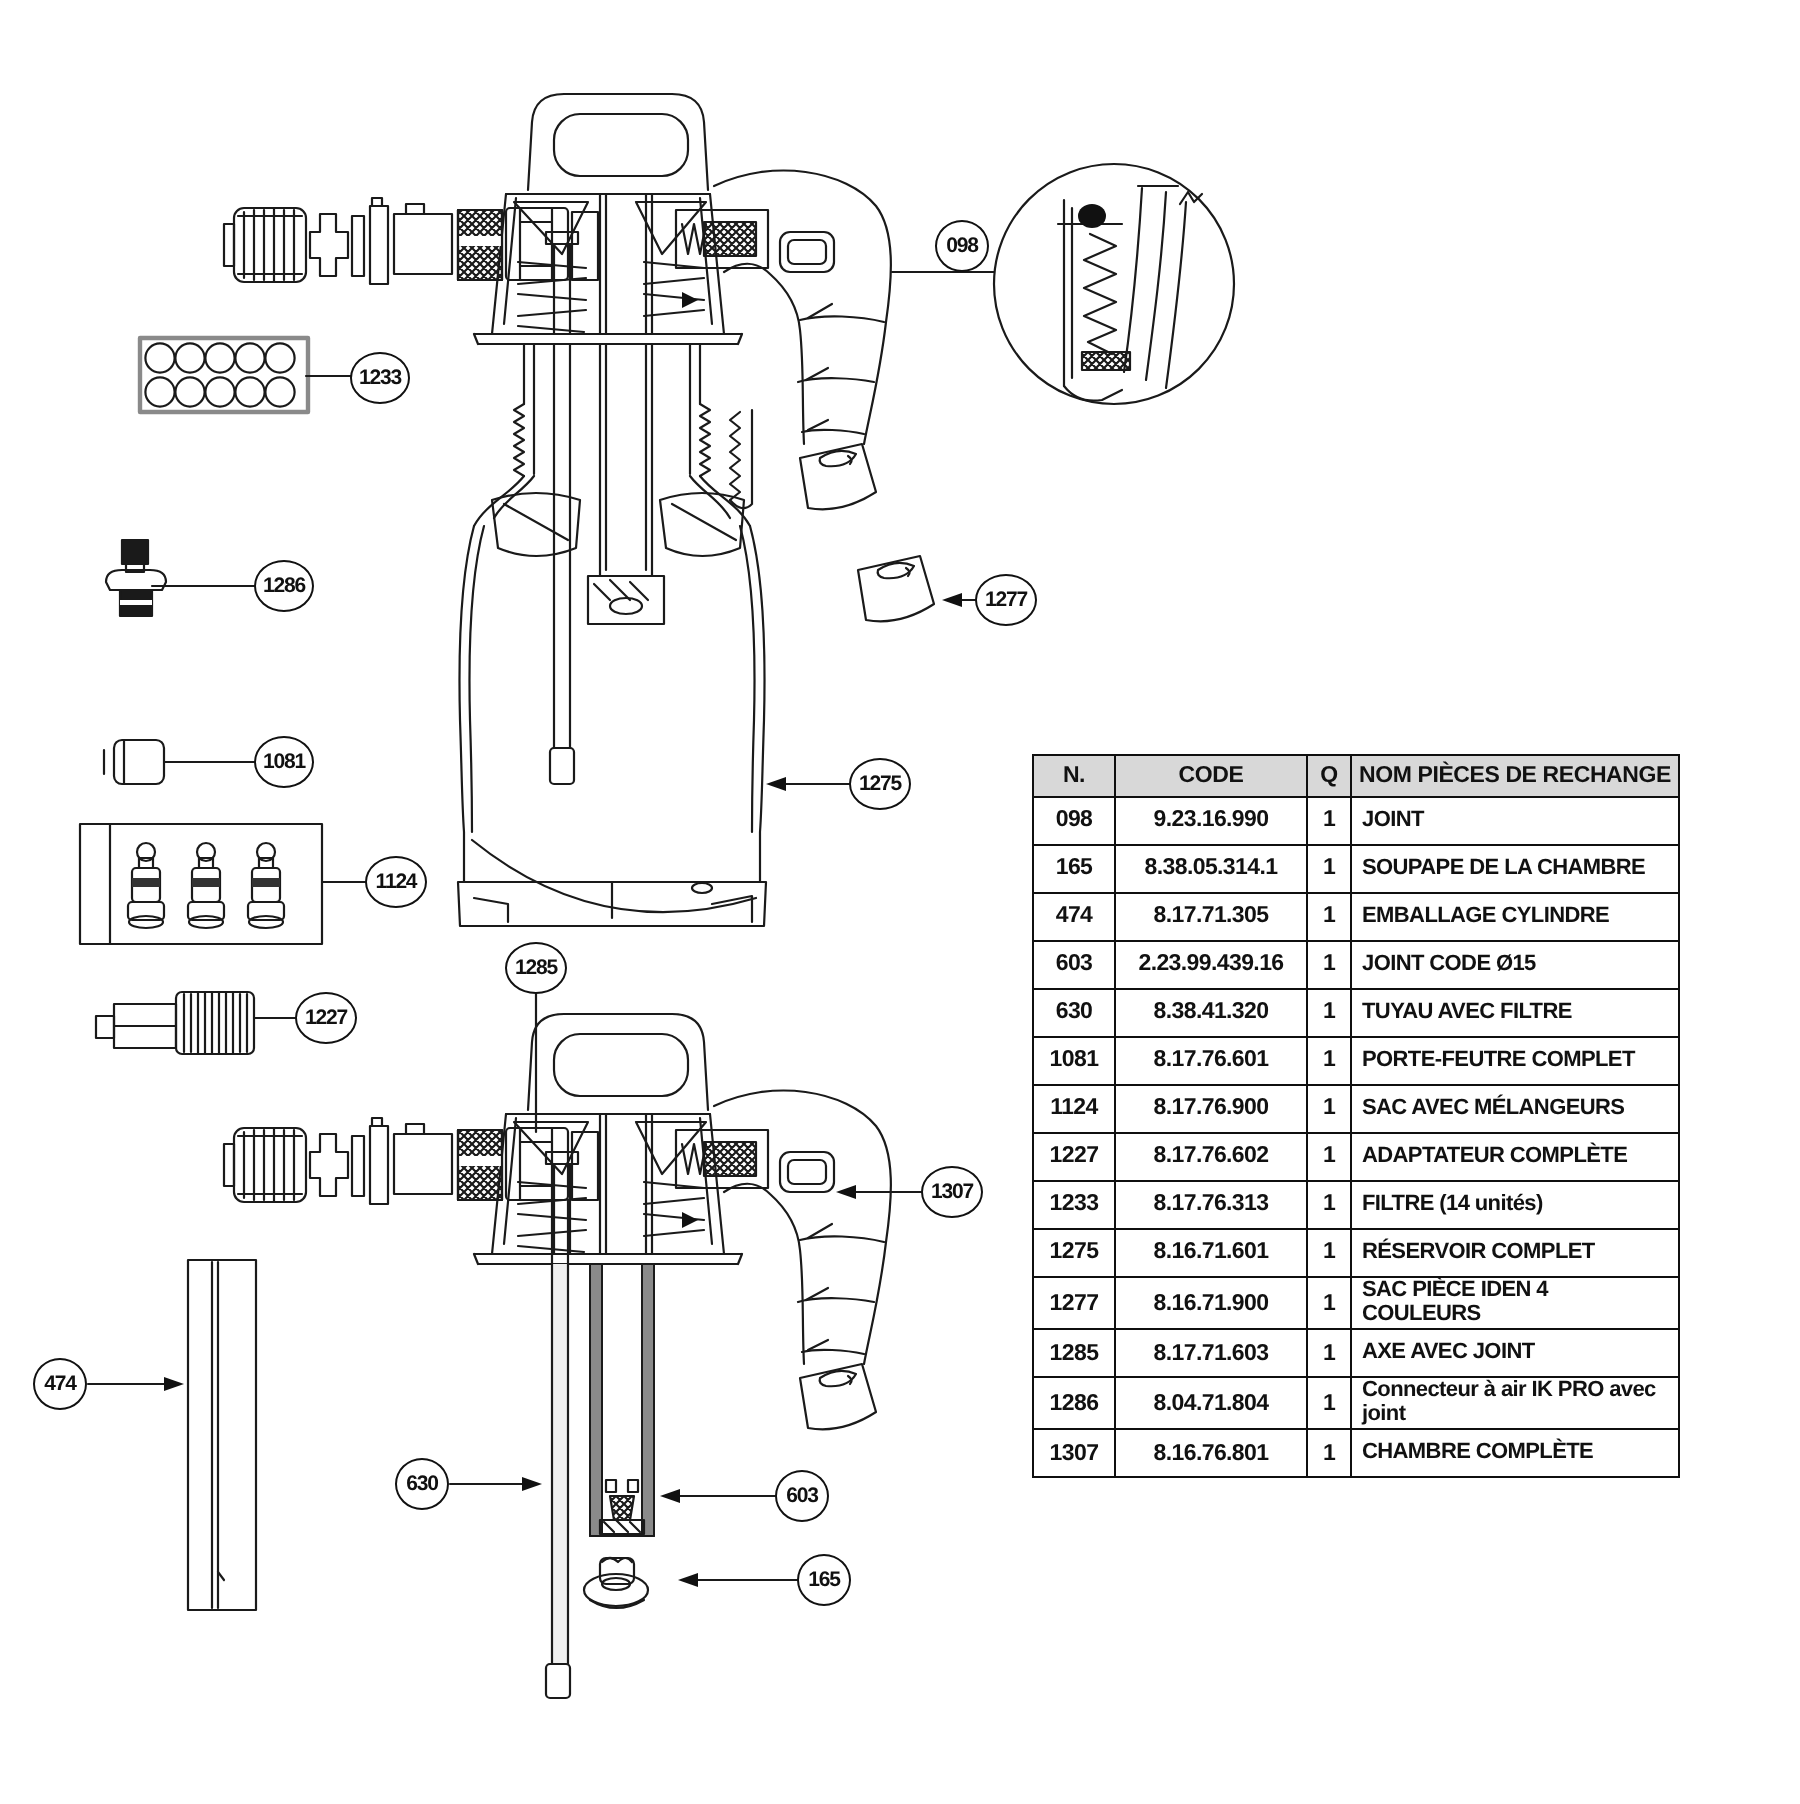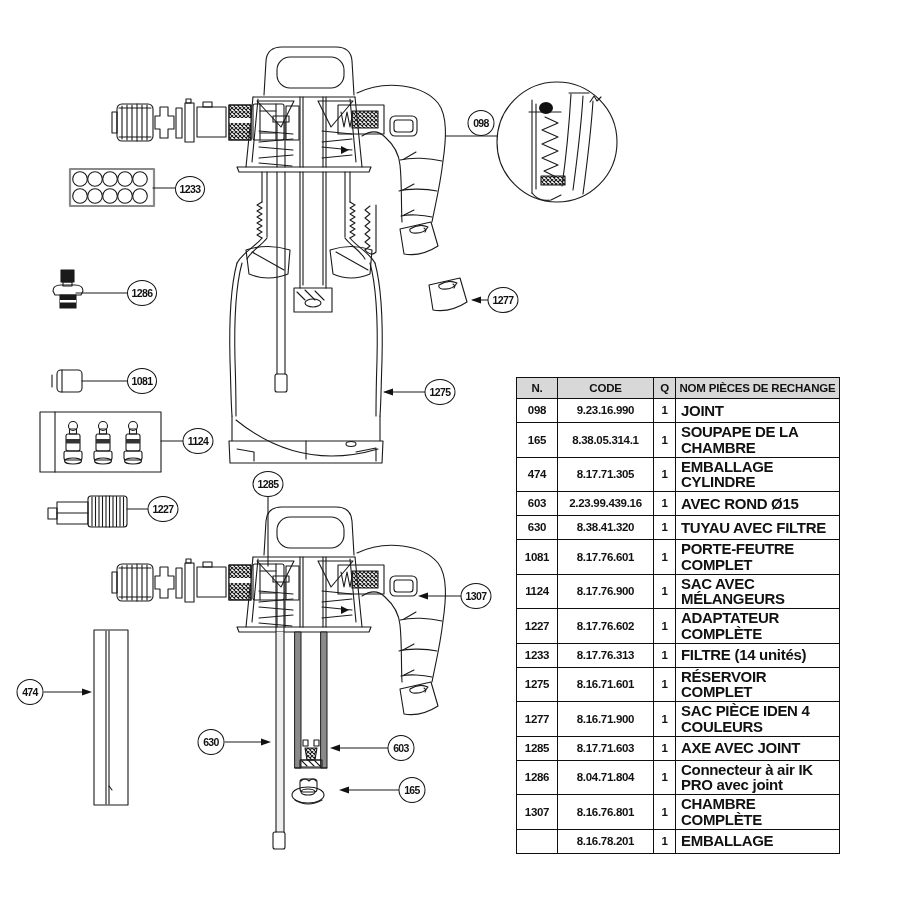--- a/index.html
+++ b/index.html
@@ -10,21 +10,21 @@
     fill:none;stroke:#1a1a1a;stroke-width:1.1;stroke-linecap:round;stroke-linejoin:round;}
   .callout{position:absolute;box-sizing:border-box;height:26px;border:1.4px solid #111;border-radius:50%;
     background:#fff;display:flex;align-items:center;justify-content:center;
     font-weight:bold;font-size:10.5px;letter-spacing:-0.6px;color:#111;transform:translate(-50%,-50%);}
   .table-wrap{position:absolute;left:516px;top:377px;width:323px;}
   table{border-collapse:collapse;width:100%;table-layout:fixed;}
   th,td{border:1.4px solid #0f0f0f;overflow:hidden;}
   th{background:#d8d8d8;height:18px;font-size:11.5px;letter-spacing:-0.2px;padding:1px 2px;color:#111;}
   td{font-size:11.5px;font-weight:bold;letter-spacing:-0.3px;height:21px;padding:1px 3px;line-height:1.05;color:#111;}
   td.c0,td.c1,td.c2{text-align:center;}
-  td.c3{text-align:left;padding-left:5px;font-size:15px;}
+  td.c3{text-align:left;padding-left:5px;font-size:11px;}
 </style>
 </head>
 <body>
 
 <div class="stage">
 
 <svg class="diagram" width="900" height="902" viewBox="0 0 900 902">
   <defs>
     <pattern id="xh" width="4" height="4" patternUnits="userSpaceOnUse">
       <path d="M0,4 L4,0 M0,0 L4,4" stroke="#444" stroke-width="0.7"></path>
@@ -299,21 +299,21 @@
           <tr>
             <td class="c0">474</td>
             <td class="c1">8.17.71.305</td>
             <td class="c2">1</td>
             <td class="c3">EMBALLAGE CYLINDRE</td>
           </tr>
           <tr>
             <td class="c0">603</td>
             <td class="c1">2.23.99.439.16</td>
             <td class="c2">1</td>
-            <td class="c3">AVEC ROND Ø15</td>
+            <td class="c3">JOINT CODE Ø15</td>
           </tr>
           <tr>
             <td class="c0">630</td>
             <td class="c1">8.38.41.320</td>
             <td class="c2">1</td>
             <td class="c3">TUYAU AVEC FILTRE</td>
           </tr>
           <tr>
             <td class="c0">1081</td>
             <td class="c1">8.17.76.601</td>
@@ -360,24 +360,18 @@
             <td class="c0">1286</td>
             <td class="c1">8.04.71.804</td>
             <td class="c2">1</td>
             <td class="c3">Connecteur à air IK PRO avec joint</td>
           </tr>
           <tr>
             <td class="c0">1307</td>
             <td class="c1">8.16.76.801</td>
             <td class="c2">1</td>
             <td class="c3">CHAMBRE COMPLÈTE</td>
-          </tr>
-          <tr>
-            <td class="c0"></td>
-            <td class="c1">8.16.78.201</td>
-            <td class="c2">1</td>
-            <td class="c3">EMBALLAGE</td>
           </tr>
         </tbody>
   </table>
 </div>
 
 </div>
 
 </body></html>

